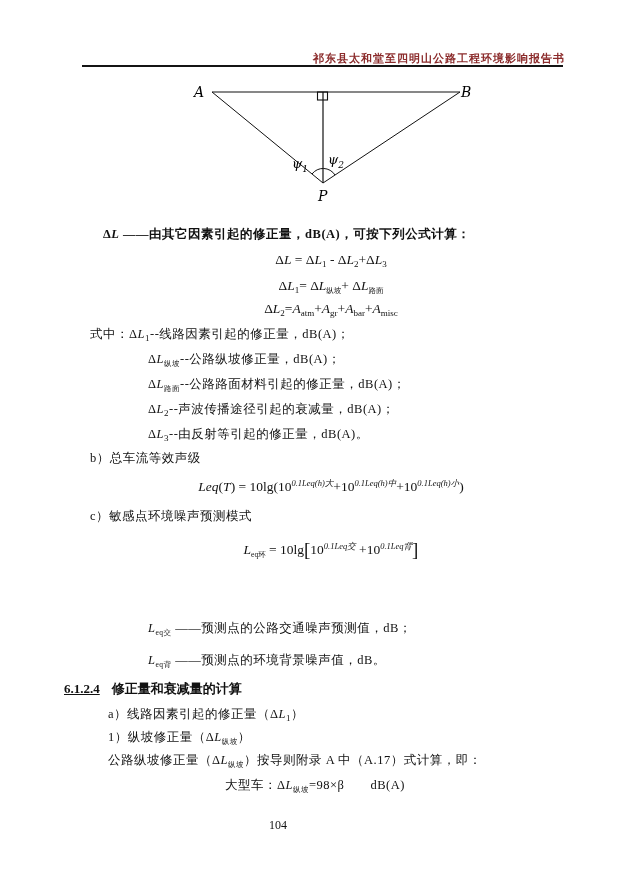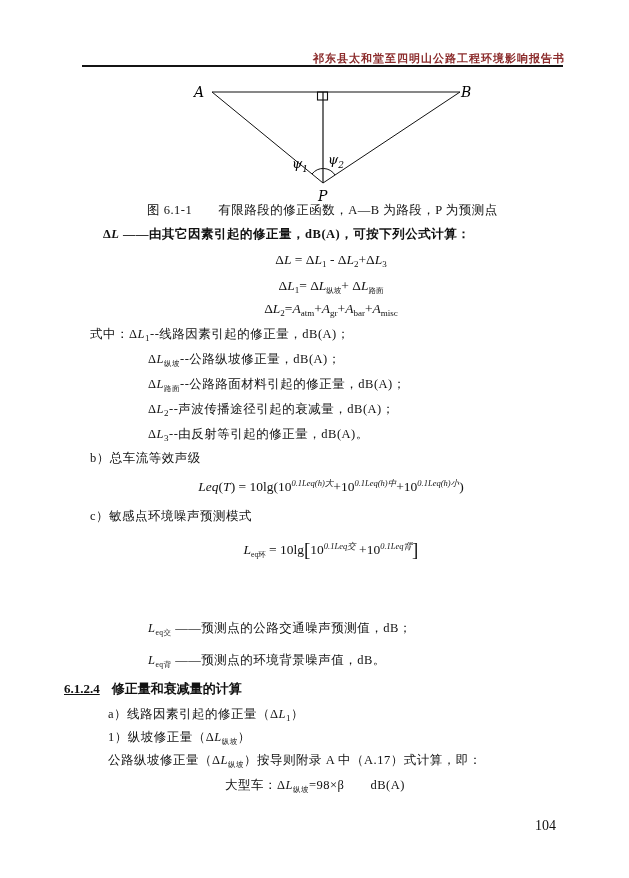--- a/index.html
+++ b/index.html
@@ -43,22 +43,22 @@
   .tk-big{font-size:19px;vertical-align:-2px;}
   .sec-head{
     font-size:13px;
     font-weight:bold;
     font-family:"Liberation Sans","DejaVu Sans",sans-serif;
   }
   .sec-head .sec-num{margin-right:12px;font-family:"Liberation Serif","DejaVu Serif",serif;text-decoration:underline;}
   .page-number{
     position:absolute;
     left:0;width:556px;
-    text-align:right;
-    font-size:14px;
+    text-align:center;
+    font-size:12px;
   }
   svg text{font-family:"DejaVu Serif","Liberation Serif",serif;}
 </style>
 </head>
 <body>
 
 <div class="page">
 
   <div class="abs header-title" style="top:51px;right:64px;color:#8b2b2b;">祁东县太和堂至四明山公路工程环境影响报告书</div>
   <div class="header-rule" style="left:82px;top:65px;width:481px;height:2px;"></div>
@@ -70,23 +70,20 @@
     <line x1="32" y1="12" x2="143" y2="103" stroke="#111" stroke-width="1"></line>
     <line x1="280" y1="12" x2="143" y2="103" stroke="#111" stroke-width="1"></line>
     <path d="M132,94 A14,14 0 0 1 155,95" fill="none" stroke="#111" stroke-width="1"></path>
     <text x="14" y="17" font-size="14" font-style="italic">A</text>
     <text x="281" y="17" font-size="14" font-style="italic">B</text>
     <text x="138" y="121" font-size="14" font-style="italic">P</text>
     <text x="112" y="88" font-size="13" font-style="italic"><tspan>ψ</tspan><tspan dy="4" font-size="9">1</tspan></text>
     <text x="148" y="84" font-size="13" font-style="italic"><tspan>ψ</tspan><tspan dy="4" font-size="9">2</tspan></text>
   </svg>
 
-  <div class="abs bodyline caption" style="left:147px;top:202px;">
-    <span class="cap-label">图 6.1-1</span><span>有限路段的修正函数，A—B 为路段，P 为预测点</span>
-  </div>
 
   <div class="abs bodyline" style="left:103px;top:226px;font-weight:bold;"><span class="tk-n">Δ</span><span class="tk-i">L</span><span class="tk-n"> ——由其它因素引起的修正量，dB(A)，可按下列公式计算：</span></div>
 
   <div class="formula-row" style="top:250px;"><span class="formula"><span class="tk-n">Δ</span><span class="tk-i">L</span><span class="tk-n"> = </span></span><span class="formula"><span class="tk-n">Δ</span><span class="tk-i">L</span><span class="tk-sub">1</span><span class="tk-n"> - </span><span class="tk-n">Δ</span><span class="tk-i">L</span><span class="tk-sub">2</span><span class="tk-n">+</span><span class="tk-n">Δ</span><span class="tk-i">L</span><span class="tk-sub">3</span></span></div>
   <div class="formula-row" style="top:276px;"><span class="tk-n">Δ</span><span class="tk-i">L</span><span class="tk-sub">1</span><span class="tk-n">= </span><span class="tk-n">Δ</span><span class="tk-i">L</span><span class="tk-subc">纵坡</span><span class="tk-n">+ </span><span class="tk-n">Δ</span><span class="tk-i">L</span><span class="tk-subc">路面</span></div>
   <div class="formula-row" style="top:299px;"><span class="tk-n">Δ</span><span class="tk-i">L</span><span class="tk-sub">2</span><span class="tk-n">=</span><span class="tk-i">A</span><span class="tk-sub">atm</span><span class="tk-n">+</span><span class="tk-i">A</span><span class="tk-sub">gr</span><span class="tk-n">+</span><span class="tk-i">A</span><span class="tk-sub">bar</span><span class="tk-n">+</span><span class="tk-i">A</span><span class="tk-sub">misc</span></div>
 
   <div class="abs bodyline" style="left:90px;top:326px;"><span class="tk-n">式中：</span><span class="tk-n">Δ</span><span class="tk-i">L</span><span class="tk-sub">1</span><span class="tk-n">--线路因素引起的修正量，dB(A)；</span></div>
   <div class="abs bodyline" style="left:148px;top:351px;"><span class="tk-n">Δ</span><span class="tk-i">L</span><span class="tk-subc">纵坡</span><span class="tk-n">--公路纵坡修正量，dB(A)；</span></div>
   <div class="abs bodyline" style="left:148px;top:376px;"><span class="tk-n">Δ</span><span class="tk-i">L</span><span class="tk-subc">路面</span><span class="tk-n">--公路路面材料引起的修正量，dB(A)；</span></div>

